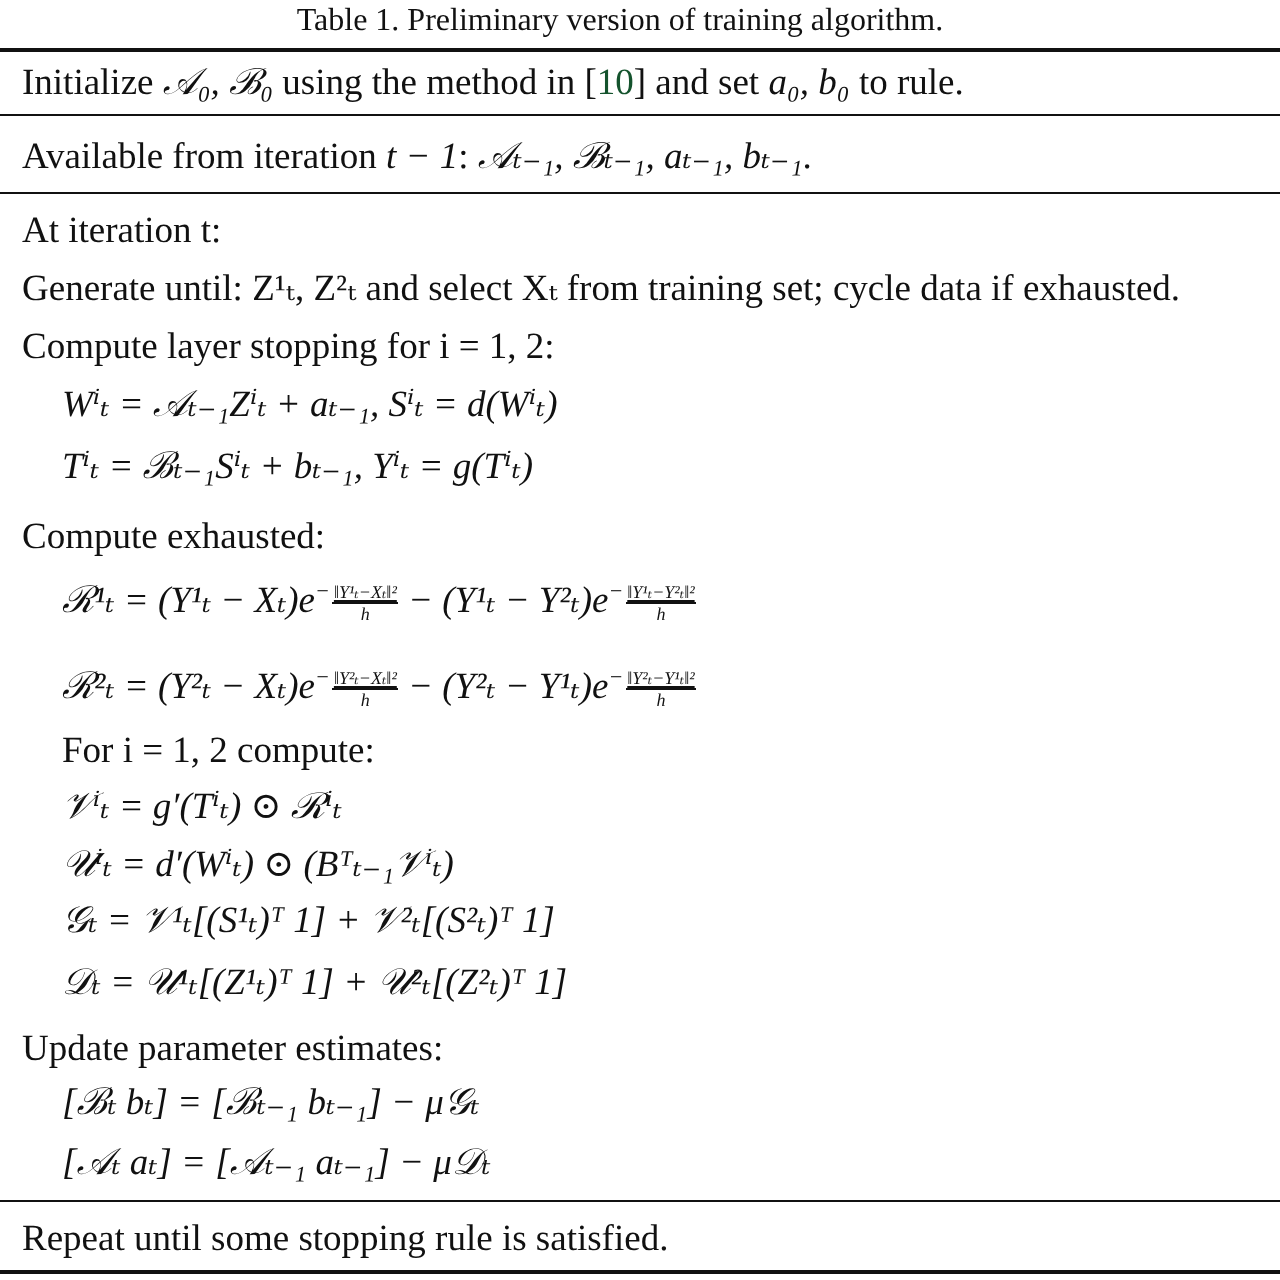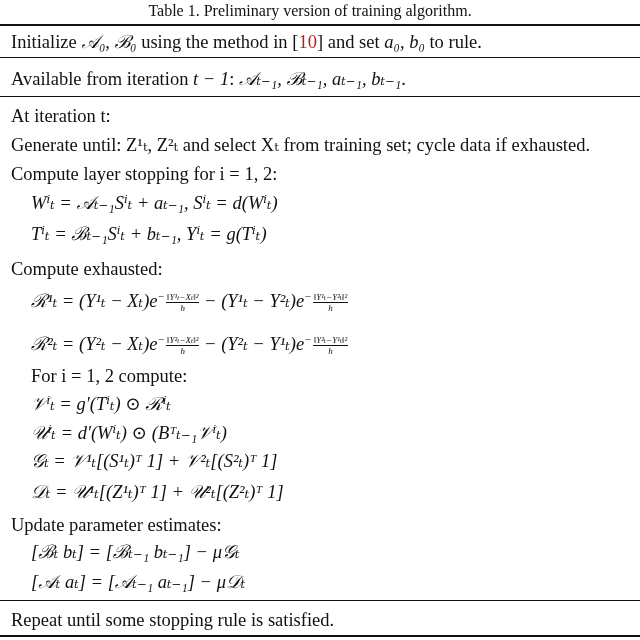--- a/index.html
+++ b/index.html
@@ -16,22 +16,22 @@
   .rule.thick { height: 2px; }
   .rule.thin { height: 1px; }
   .line {
     position: absolute; left: 11px; white-space: nowrap;
     font-size: 18.5px; line-height: 22px;
   }
   .ind { left: 31px; }
   .m { font-style: italic; }
   sub, sup { font-size: 11px; line-height: 0; }
   .frac { display: inline-flex; flex-direction: column; vertical-align: super; font-size: 9px; line-height: 10px; text-align: center; margin-left: 1px; }
-  .frac .num { border-bottom: 1px solid #111; padding: 0 1px; }
-  .cite { color: #b91c1c; }
+  .frac .num { border-bottom: 1px solid #111; padding: 0 1px; text-decoration: underline; }
+  .cite { color: #14532d; }
 </style>
 </head>
 <body>
 
 <div class="caption">Table 1. Preliminary version of training algorithm.</div>
 
 <div class="rule thick" style="top:24px"></div>
 
 <div class="line" style="top:31px">
   <span>Initialize </span><span class="m">𝒜₀, ℬ₀</span><span> using the method in [</span><span class="cite">10</span><span>] and set </span><span class="m">a₀, b₀</span><span> to rule.</span>
@@ -41,21 +41,21 @@
 
 <div class="line" style="top:68px">
   <span>Available from iteration </span><span class="m">t − 1</span><span>: </span><span class="m">𝒜ₜ₋₁, ℬₜ₋₁, aₜ₋₁, bₜ₋₁</span><span>.</span>
 </div>
 
 <div class="rule thin" style="top:96px"></div>
 
 <div class="line" style="top:105px">At iteration t:</div>
 <div class="line" style="top:134px">Generate until: Z¹ₜ, Z²ₜ and select Xₜ from training set; cycle data if exhausted.</div>
 <div class="line" style="top:163px">Compute layer stopping for i = 1, 2:</div>
-<div class="line ind m" style="top:192px">Wⁱₜ = 𝒜ₜ₋₁Sⁱₜ + aₜ₋₁, Sⁱₜ = d(Wⁱₜ)</div>
+<div class="line ind m" style="top:192px">Wⁱₜ = 𝒜ₜ₋₁Zⁱₜ + aₜ₋₁, Sⁱₜ = d(Wⁱₜ)</div>
 <div class="line ind m" style="top:223px">Tⁱₜ = ℬₜ₋₁Sⁱₜ + bₜ₋₁, Yⁱₜ = g(Tⁱₜ)</div>
 <div class="line" style="top:258px">Compute exhausted:</div>
 
 <div class="line ind m" style="top:290px">
   <span>ℛ¹ₜ = (Y¹ₜ − Xₜ)e</span><sup>−</sup><span class="frac">
       <span class="num">‖Y¹ₜ−Xₜ‖²</span>
       <span>h</span>
     </span><span> − (Y¹ₜ − Y²ₜ)e</span><sup>−</sup><span class="frac">
       <span class="num">‖Y¹ₜ−Y²ₜ‖²</span>
       <span>h</span>

